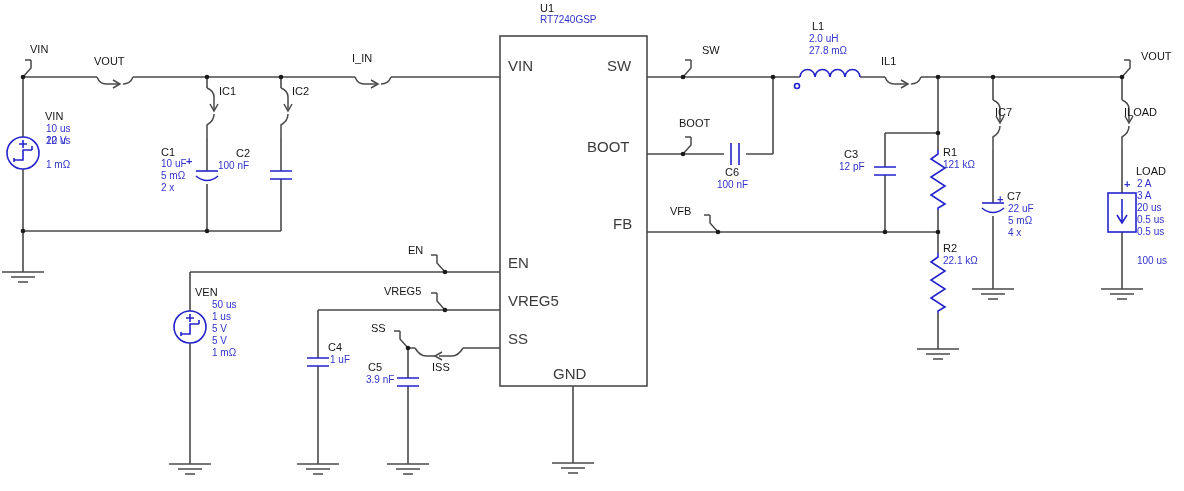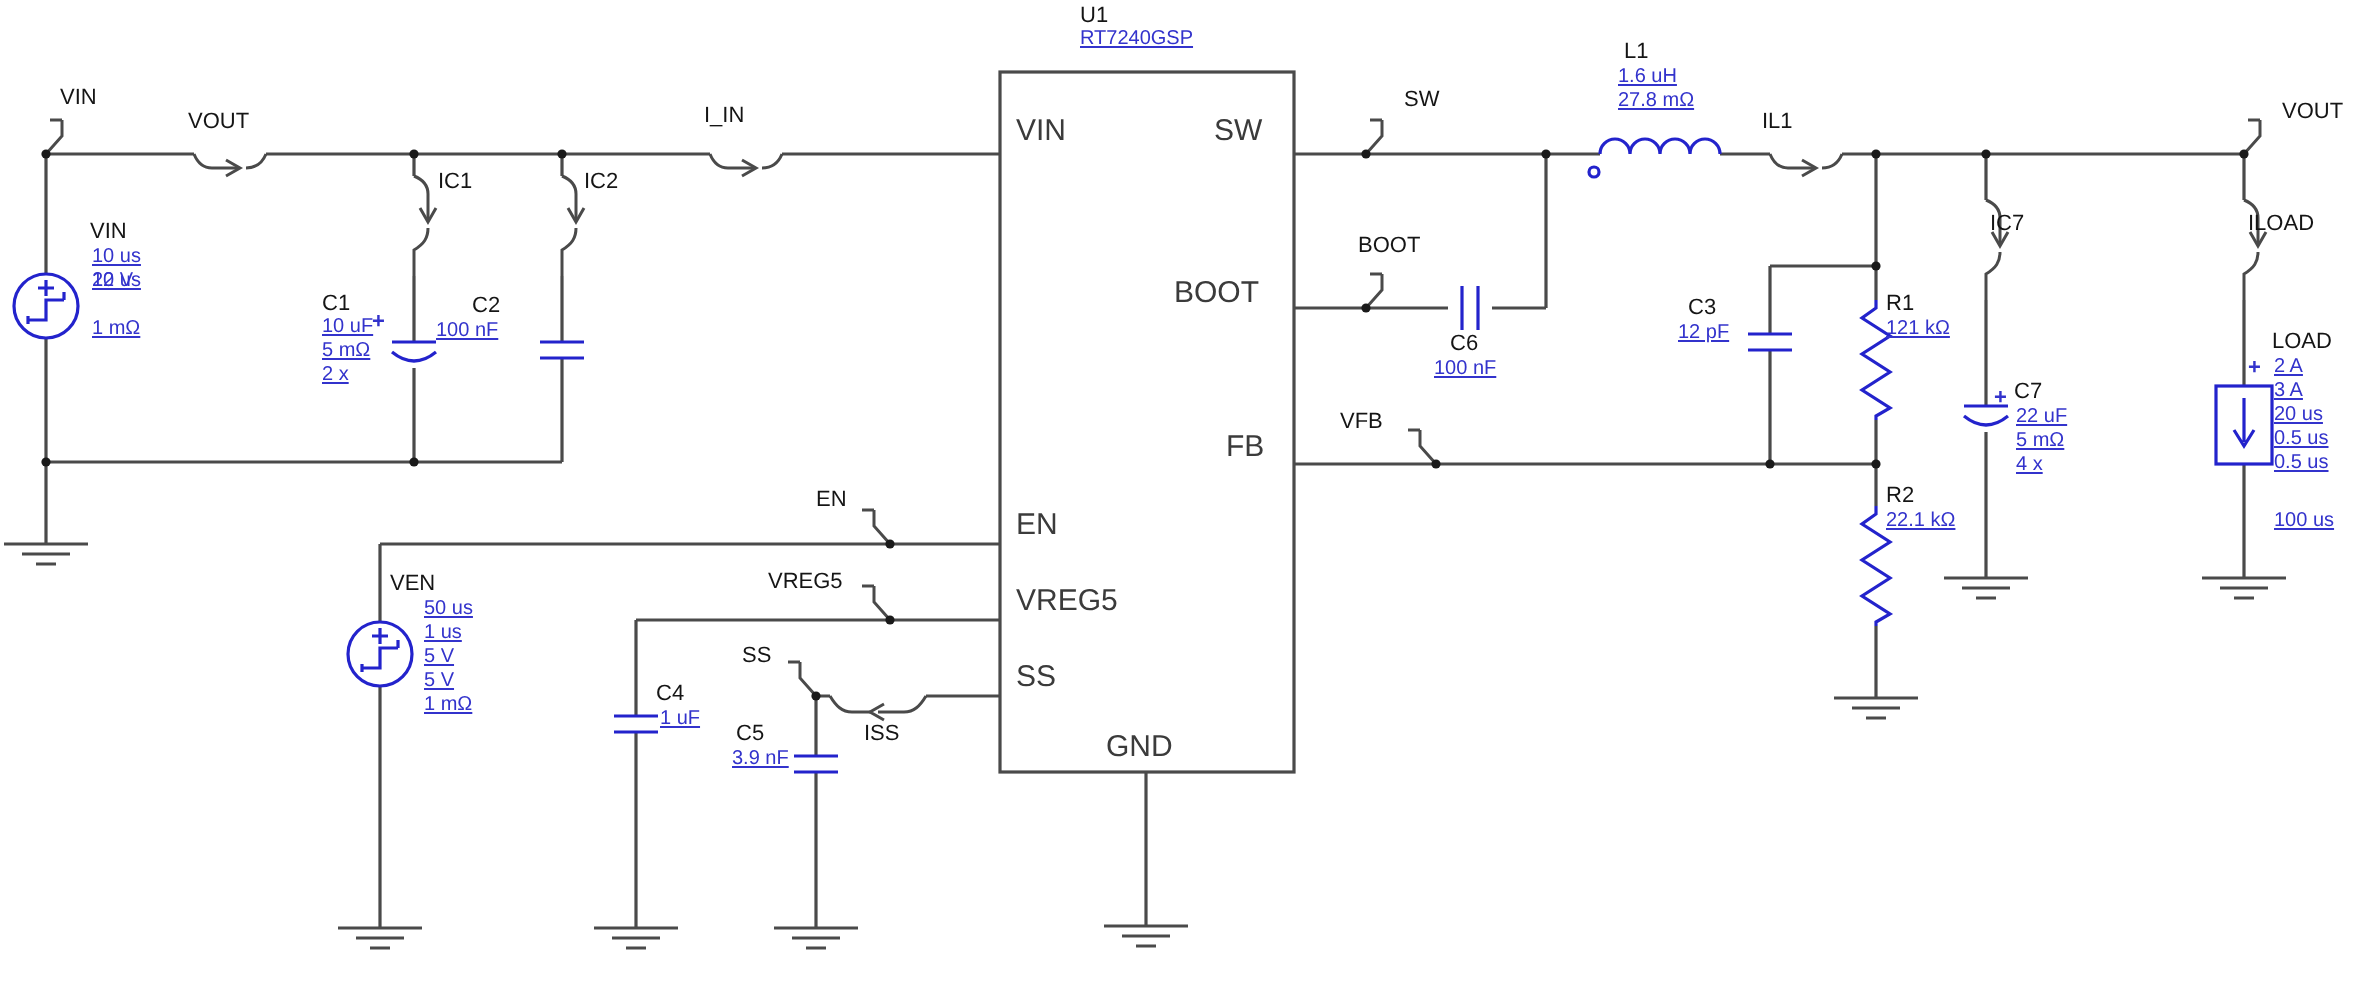--- a/index.html
+++ b/index.html
@@ -1,20 +1,20 @@
 <!DOCTYPE html>
 <html><head>
 <meta charset="utf-8">
 <style>
   html,body{margin:0;padding:0;background:#fff;}
   .canvas{position:relative;width:1184px;height:491px;background:#ffffff;overflow:hidden;
           font-family:"Liberation Sans","DejaVu Sans",sans-serif;}
   .canvas svg{position:absolute;left:0;top:0;}
   .lbl{position:absolute;font-size:11px;font-weight:normal;color:#151515;line-height:1;white-space:nowrap;}
-  .val{position:absolute;font-size:10px;color:#3333cc;line-height:1;white-space:nowrap;text-decoration:underline;}
+  .val{position:absolute;font-size:10px;color:#3333cc;line-height:1;white-space:nowrap;}
   .plus{position:absolute;font-size:11px;font-weight:bold;color:#3333cc;line-height:1;}
   .pin{position:absolute;font-size:15px;color:#3b3b3b;line-height:1;white-space:nowrap;}
 </style>
 </head>
 <body>
 
 <div class="canvas">
 
 <svg width="1184" height="491" viewBox="0 0 1184 491">
   <defs>
@@ -189,21 +189,21 @@
 <span class="val" style="left:161px;top:159px">10 uF</span>
 <span class="val" style="left:161px;top:171px">5 mΩ</span>
 <span class="val" style="left:161px;top:183px">2 x</span>
 <span class="plus" style="left:186px;top:156px">+</span>
 <span class="lbl" style="left:236px;top:148px">C2</span>
 <span class="val" style="left:218px;top:161px">100 nF</span>
 
 <span class="lbl" style="left:725px;top:167px">C6</span>
 <span class="val" style="left:717px;top:180px">100 nF</span>
 <span class="lbl" style="left:812px;top:21px">L1</span>
-<span class="val" style="left:809px;top:34px">1.6 uH</span>
+<span class="val" style="left:809px;top:34px">2.0 uH</span>
 <span class="val" style="left:809px;top:46px">27.8 mΩ</span>
 
 <span class="lbl" style="left:844px;top:149px">C3</span>
 <span class="val" style="left:839px;top:162px">12 pF</span>
 <span class="lbl" style="left:943px;top:147px">R1</span>
 <span class="val" style="left:943px;top:160px">121 kΩ</span>
 <span class="lbl" style="left:943px;top:243px">R2</span>
 <span class="val" style="left:943px;top:256px">22.1 kΩ</span>
 
 <span class="plus" style="left:997px;top:194px">+</span>

